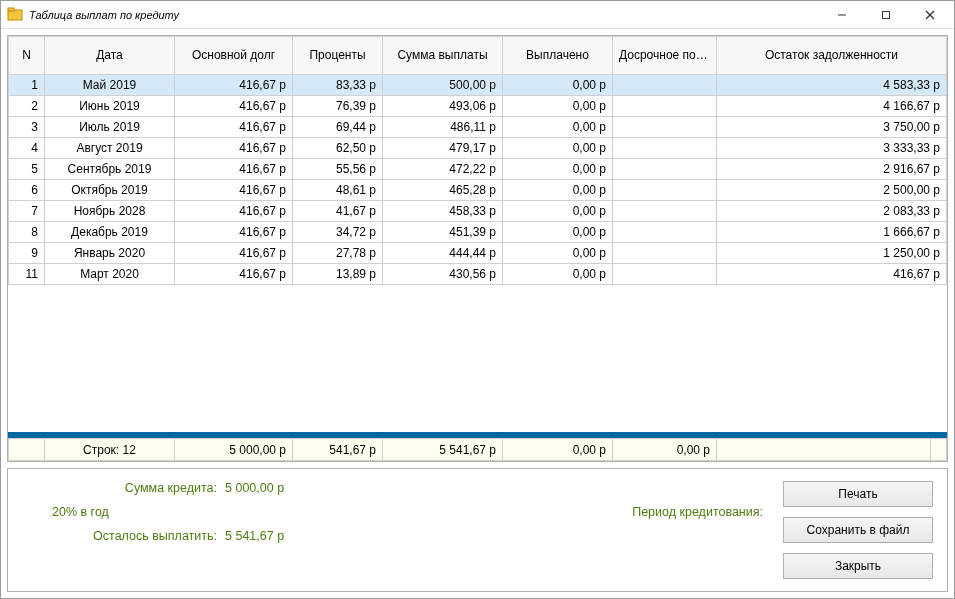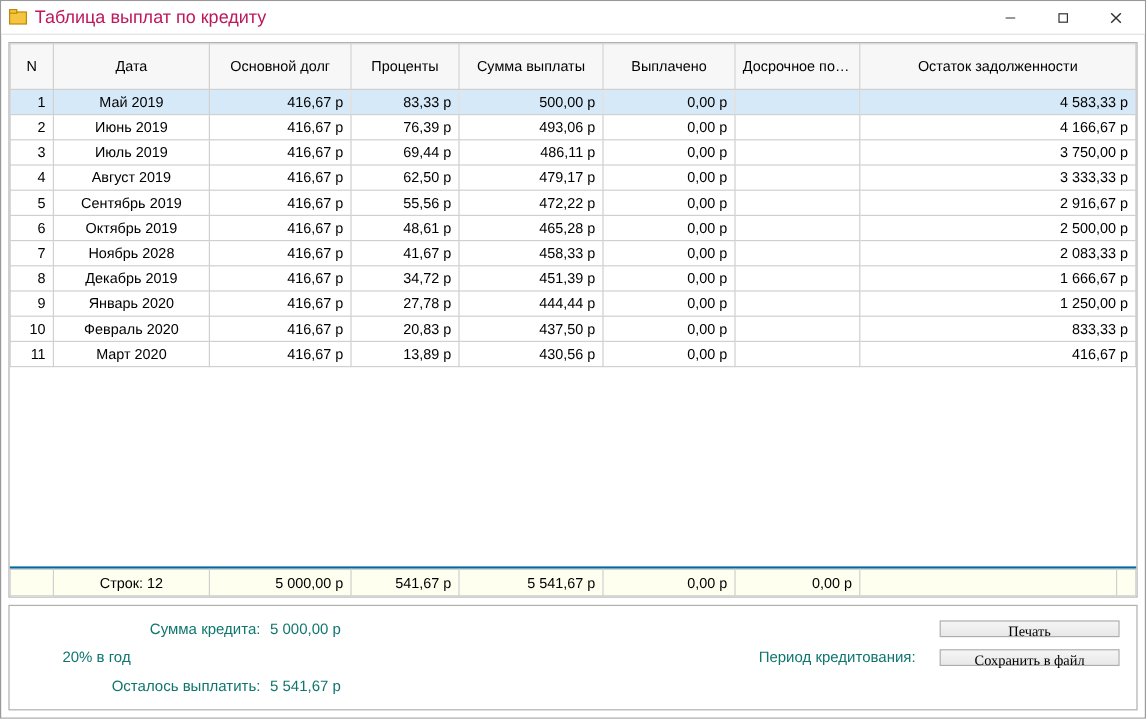--- a/index.html
+++ b/index.html
@@ -26,22 +26,23 @@
     align-items: center;
     padding: 0 2px 0 6px;
   }
   .titlebar .icon {
     width: 16px; height: 16px;
     margin-right: 6px;
     display: inline-flex;
   }
   .titlebar .title {
     flex: 1;
-    font-size: 15px;
-    color: #be185d;
+    font-size: 11px;
+    color: #000000;
+    font-style: italic;
   }
   .winbtns { display: flex; }
   .winbtn {
     width: 44px; height: 26px;
     display: flex; align-items: center; justify-content: center;
     color: #333;
   }
   .winbtn svg { width: 10px; height: 10px; }
 
   .content {
@@ -84,21 +85,21 @@
     text-align: center;
     height: 38px;
     line-height: 1.2;
   }
   table.grid td { height: 20px; }
   .col-n { width: 36px; text-align: right; }
   .col-date { width: 130px; text-align: center; }
   .col-num { text-align: right; }
   tr.selected td { background: #d6e9f8; }
   .grid-footer {
-    border-top: 2px solid #0369a1;
+    border-top: 6px solid #0369a1;
   }
   table.footer {
     border-collapse: collapse;
     width: 100%;
     table-layout: fixed;
     background: #fffff0;
   }
   table.footer td {
     border: 1px solid #d0d0d0;
     padding: 3px 6px;
@@ -115,35 +116,35 @@
     align-items: flex-start;
     gap: 20px;
   }
   .summary-left {
     flex: 1;
     display: grid;
     grid-template-columns: 165px auto;
     row-gap: 10px;
     column-gap: 8px;
     font-size: 12.5px;
-    color: #0f766e;
+    color: #4d7c0f;
     padding-left: 30px;
   }
   .summary-left .lbl { text-align: right; }
   .summary-right {
     display: flex;
     flex-direction: column;
     gap: 10px;
     width: 150px;
   }
   .btn {
-    height: 14px;
+    height: 26px;
     border: 1px solid #adadad;
     background: linear-gradient(#f5f5f5,#e8e8e8);
-    font-family: Liberation Serif, serif;
+    font-family: Liberation Sans, sans-serif;
     font-size: 12px;
     cursor: pointer;
   }
 
   
   .grid-scroll::-webkit-scrollbar { width: 16px; }
   .grid-scroll::-webkit-scrollbar-track { background:#f0f0f0; }
   .grid-scroll::-webkit-scrollbar-thumb { background:#c8c8c8; border:1px solid #a8a8a8; }
 </style>
 </head>
@@ -291,30 +292,20 @@
                 <td class="col-n">9</td>
                 <td class="col-date">Январь 2020</td>
                 <td class="col-num">416,67 р</td>
                 <td class="col-num">27,78 р</td>
                 <td class="col-num">444,44 р</td>
                 <td class="col-num">0,00 р</td>
                 <td class="col-num"></td>
                 <td class="col-num">1 250,00 р</td>
               </tr>
               <tr>
-                <td class="col-n">10</td>
-                <td class="col-date">Февраль 2020</td>
-                <td class="col-num">416,67 р</td>
-                <td class="col-num">20,83 р</td>
-                <td class="col-num">437,50 р</td>
-                <td class="col-num">0,00 р</td>
-                <td class="col-num"></td>
-                <td class="col-num">833,33 р</td>
-              </tr>
-              <tr>
                 <td class="col-n">11</td>
                 <td class="col-date">Март 2020</td>
                 <td class="col-num">416,67 р</td>
                 <td class="col-num">13,89 р</td>
                 <td class="col-num">430,56 р</td>
                 <td class="col-num">0,00 р</td>
                 <td class="col-num"></td>
                 <td class="col-num">416,67 р</td>
               </tr>
             </tbody>
@@ -355,17 +346,18 @@
         <div class="lbl">Сумма кредита:</div>
         <div>5 000,00 р</div>
         <div>20% в год</div>
         <div class="lbl">Период кредитования:</div>
         <div class="lbl">Осталось выплатить:</div>
         <div>5 541,67 р</div>
       </div>
       <div class="summary-right">
         <button class="btn">Печать</button>
         <button class="btn">Сохранить в файл</button>
+        <button class="btn">Закрыть</button>
       </div>
     </div>
 
   </div>
 </div>
 
 </body></html>

